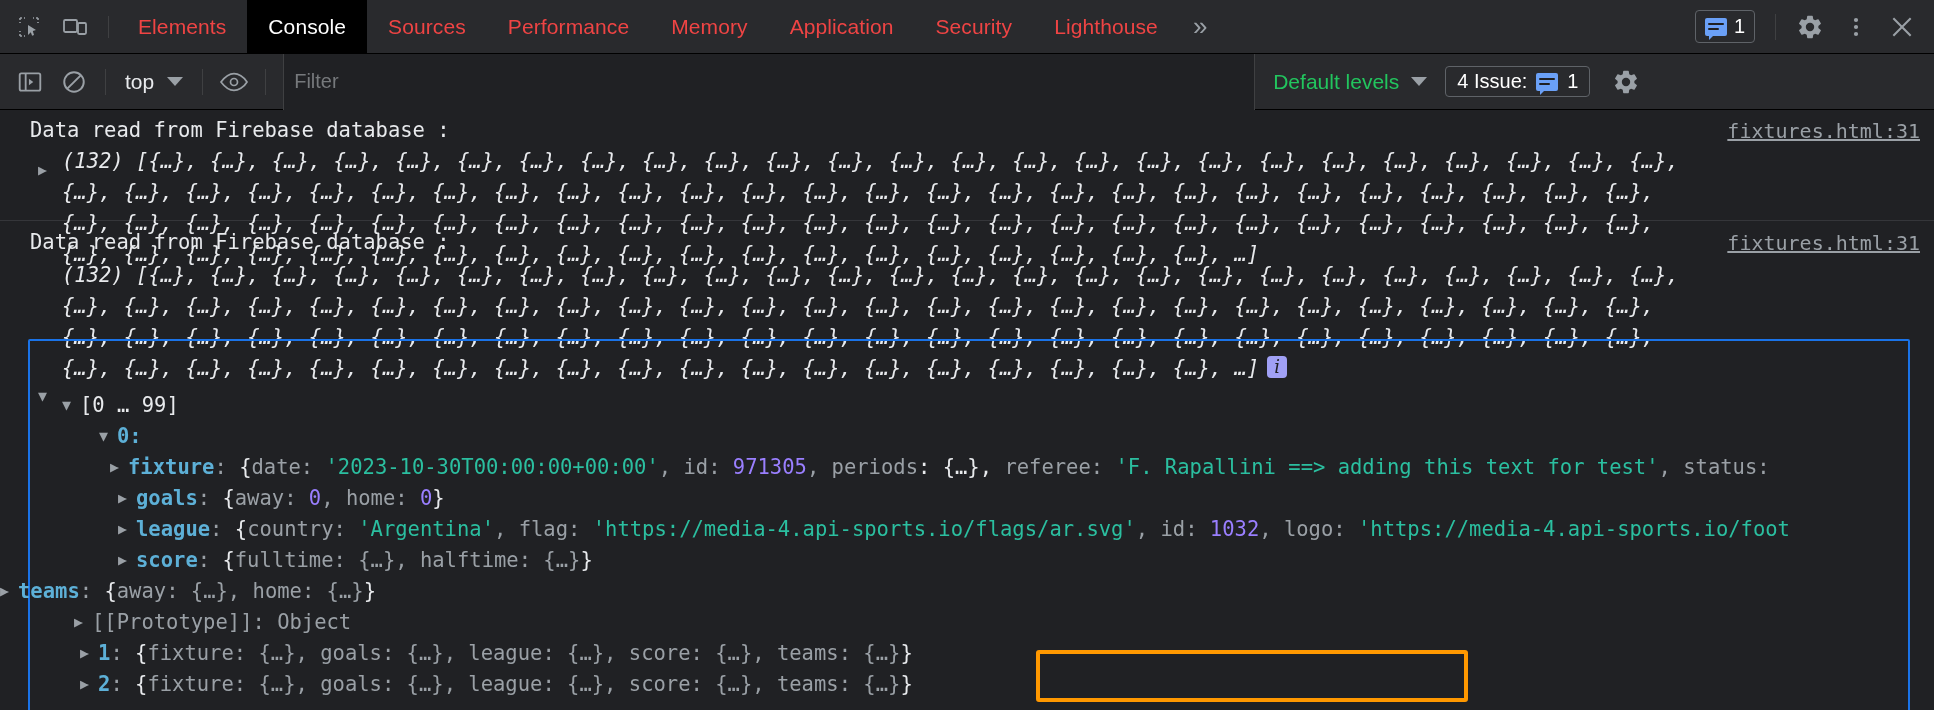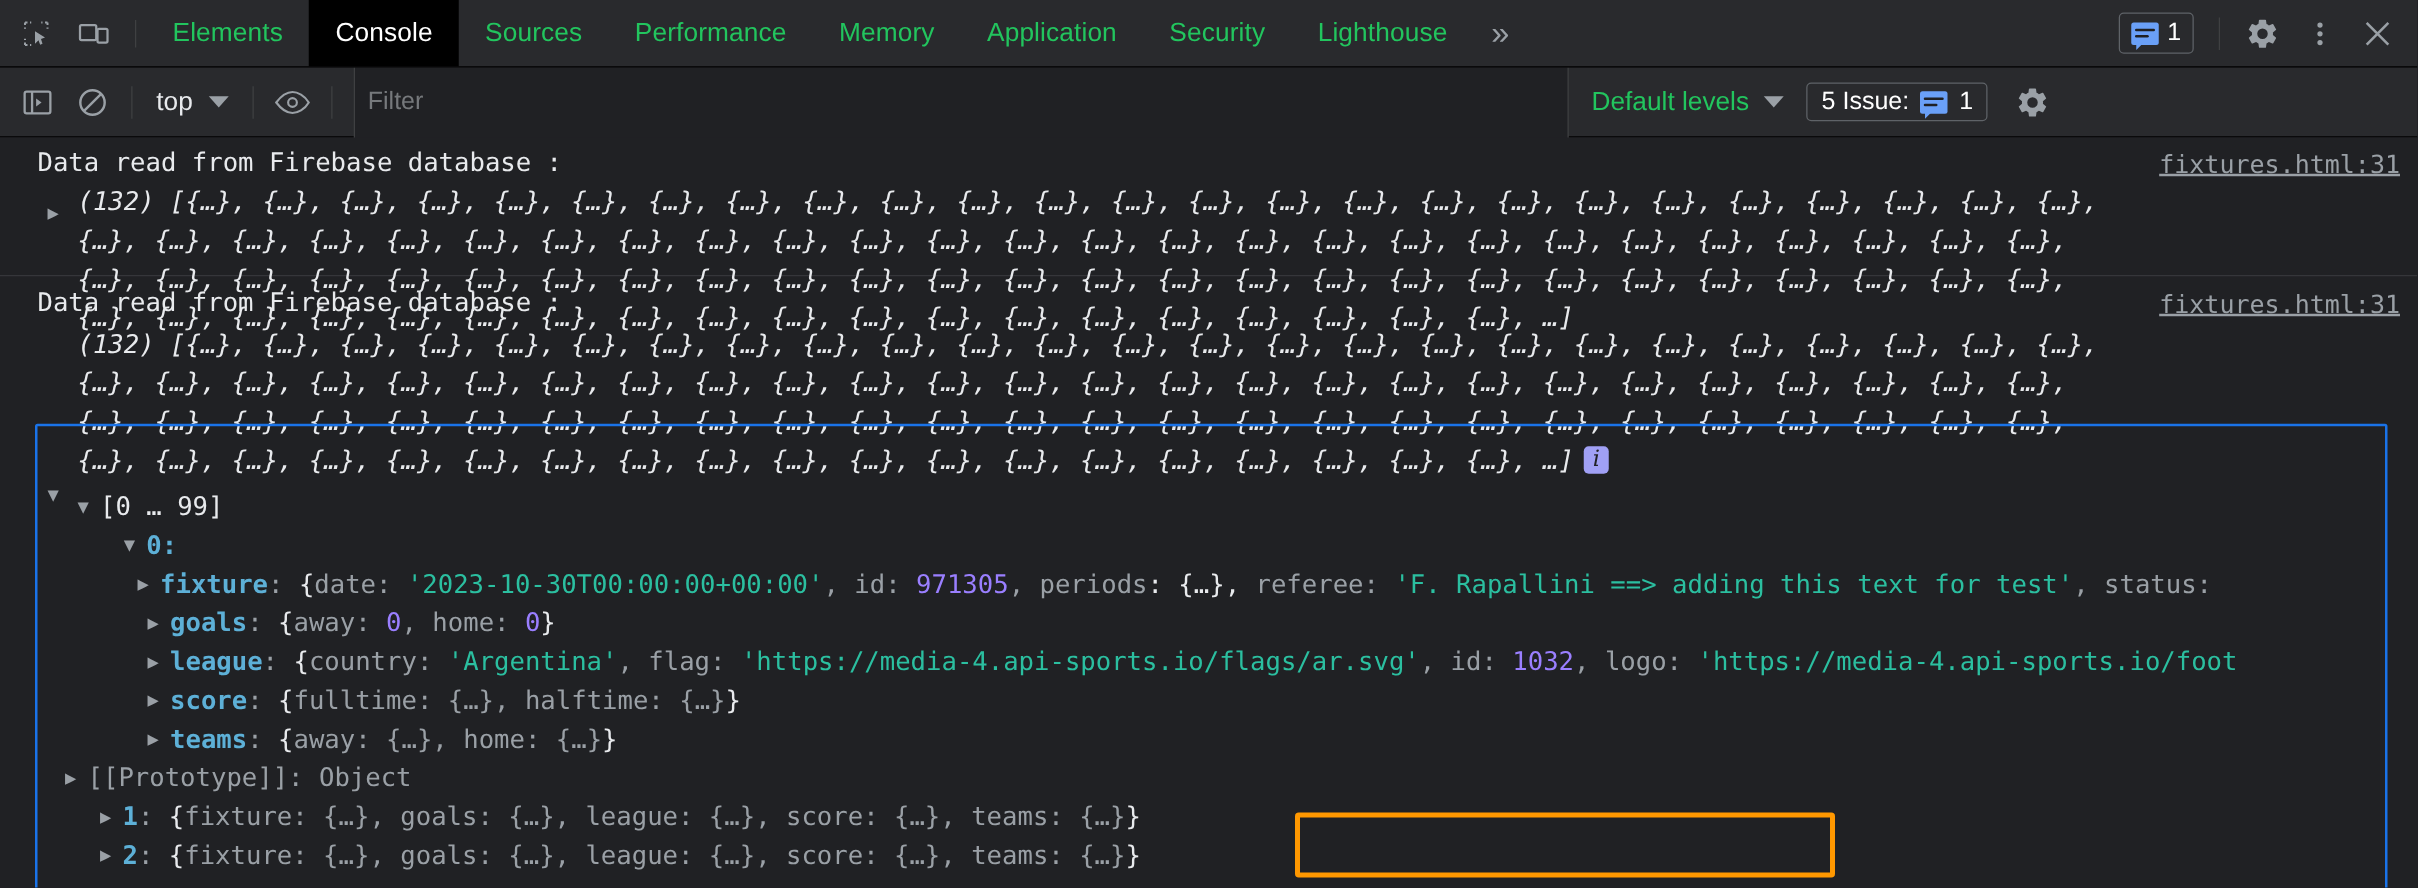--- a/index.html
+++ b/index.html
@@ -16,21 +16,21 @@
   }
   .tb-icons{display:flex;align-items:center;padding-left:8px;gap:4px;}
   .tb-icon{
     width:42px;height:42px;display:flex;align-items:center;justify-content:center;
     color:#9aa0a6;border-radius:3px;
   }
   .tb-sep{width:1px;height:22px;background:#3f4042;margin:0 8px;align-self:center;}
   .tabs{display:flex;align-items:stretch;}
   .tab{
     display:flex;align-items:center;padding:0 21px;
-    color:#22c55e;font-size:21px;letter-spacing:.1px;white-space:nowrap;
+    color:#ef4444;font-size:21px;letter-spacing:.1px;white-space:nowrap;
   }
   .tab.active{background:#000000;color:#ffffff;}
   .tb-more{
     display:flex;align-items:center;padding:0 14px;color:#9aa0a6;font-size:26px;
     letter-spacing:-4px;padding-right:20px;
   }
   .tb-right{margin-left:auto;display:flex;align-items:center;padding-right:10px;gap:2px;}
   .issue-chip{
     display:flex;align-items:center;gap:7px;border:1px solid #5f6368;border-radius:4px;
     padding:4px 9px;color:#ffffff;font-size:20px;margin-right:8px;
@@ -219,21 +219,21 @@
   </div>
   <div class="ct-sep"></div>
   <div class="filter-box">
     <span>Filter</span>
   </div>
   <div class="levels">
     <span>Default levels</span>
     <span class="caret"></span>
   </div>
   <div class="issue-chip2">
-    <span>5 Issue:</span>
+    <span>4 Issue:</span>
     <span class="msgicon">
         <i></i>
       </span>
     <span>1</span>
   </div>
   <div class="ct-icon" style="margin-left:14px">
     <svg width="28" height="28" viewBox="0 0 24 24">
       <path fill="#9aa0a6" d="M19.14 12.94a7.07 7.07 0 000-1.88l2.03-1.58a.5.5 0 00.12-.64l-1.92-3.32a.5.5 0 00-.6-.22l-2.39.96a7.03 7.03 0 00-1.62-.94l-.36-2.54a.5.5 0 00-.5-.42h-3.84a.5.5 0 00-.5.42l-.36 2.54c-.58.24-1.12.56-1.62.94l-2.39-.96a.5.5 0 00-.6.22L2.67 8.84a.5.5 0 00.12.64l2.03 1.58a7.07 7.07 0 000 1.88l-2.03 1.58a.5.5 0 00-.12.64l1.92 3.32c.12.22.38.3.6.22l2.39-.96c.5.38 1.04.7 1.62.94l.36 2.54c.04.24.25.42.5.42h3.84c.25 0 .46-.18.5-.42l.36-2.54c.58-.24 1.12-.56 1.62-.94l2.39.96c.22.08.48 0 .6-.22l1.92-3.32a.5.5 0 00-.12-.64l-2.03-1.58zM12 15.6A3.6 3.6 0 1112 8.4a3.6 3.6 0 010 7.2z"></path>
     </svg>
   </div>
@@ -289,25 +289,25 @@
       </div>
 
       <div class="row" style="padding-left:118px;">
         <span class="tri right" style="position:relative;left:0;top:-2px;margin-right:9px;"></span><span class="kb">league</span><span class="p">: </span><span class="w">{</span><span class="p">country</span><span class="p">: </span><span class="s">'Argentina'</span><span class="p">, </span><span class="p">flag</span><span class="p">: </span><span class="s">'https://media-4.api-sports.io/flags/ar.svg'</span><span class="p">, </span><span class="p">id</span><span class="p">: </span><span class="n">1032</span><span class="p">, </span><span class="p">logo</span><span class="p">: </span><span class="s">'https://media-4.api-sports.io/foot</span>
       </div>
 
       <div class="row" style="padding-left:118px;">
         <span class="tri right" style="position:relative;left:0;top:-2px;margin-right:9px;"></span><span class="kb">score</span><span class="p">: </span><span class="w">{</span><span class="p">fulltime</span><span class="p">: {…}, </span><span class="p">halftime</span><span class="p">: {…}</span><span class="w">}</span>
       </div>
 
-      <div class="row" style="padding-left:118px;">
+      <div class="row" style="">
         <span class="tri right" style="position:relative;left:0;top:-2px;margin-right:9px;"></span><span class="kb">teams</span><span class="p">: </span><span class="w">{</span><span class="p">away</span><span class="p">: {…}, </span><span class="p">home</span><span class="p">: {…}</span><span class="w">}</span>
       </div>
 
-      <div class="row" style="padding-left:52px;">
+      <div class="row" style="padding-left:74px;">
         <span class="tri right" style="position:relative;left:0;top:-2px;margin-right:9px;"></span><span class="proto">[[Prototype]]: Object</span>
       </div>
 
       <div class="row" style="padding-left:80px;">
         <span class="tri right" style="position:relative;left:0;top:-2px;margin-right:9px;"></span><span class="idx">1</span><span class="p">: </span><span class="w">{</span><span class="p">fixture</span><span class="p">: {…}, </span><span class="p">goals</span><span class="p">: {…}, </span><span class="p">league</span><span class="p">: {…}, </span><span class="p">score</span><span class="p">: {…}, </span><span class="p">teams</span><span class="p">: {…}</span><span class="w">}</span>
       </div>
 
       <div class="row" style="padding-left:80px;">
         <span class="tri right" style="position:relative;left:0;top:-2px;margin-right:9px;"></span><span class="idx">2</span><span class="p">: </span><span class="w">{</span><span class="p">fixture</span><span class="p">: {…}, </span><span class="p">goals</span><span class="p">: {…}, </span><span class="p">league</span><span class="p">: {…}, </span><span class="p">score</span><span class="p">: {…}, </span><span class="p">teams</span><span class="p">: {…}</span><span class="w">}</span>
       </div>

